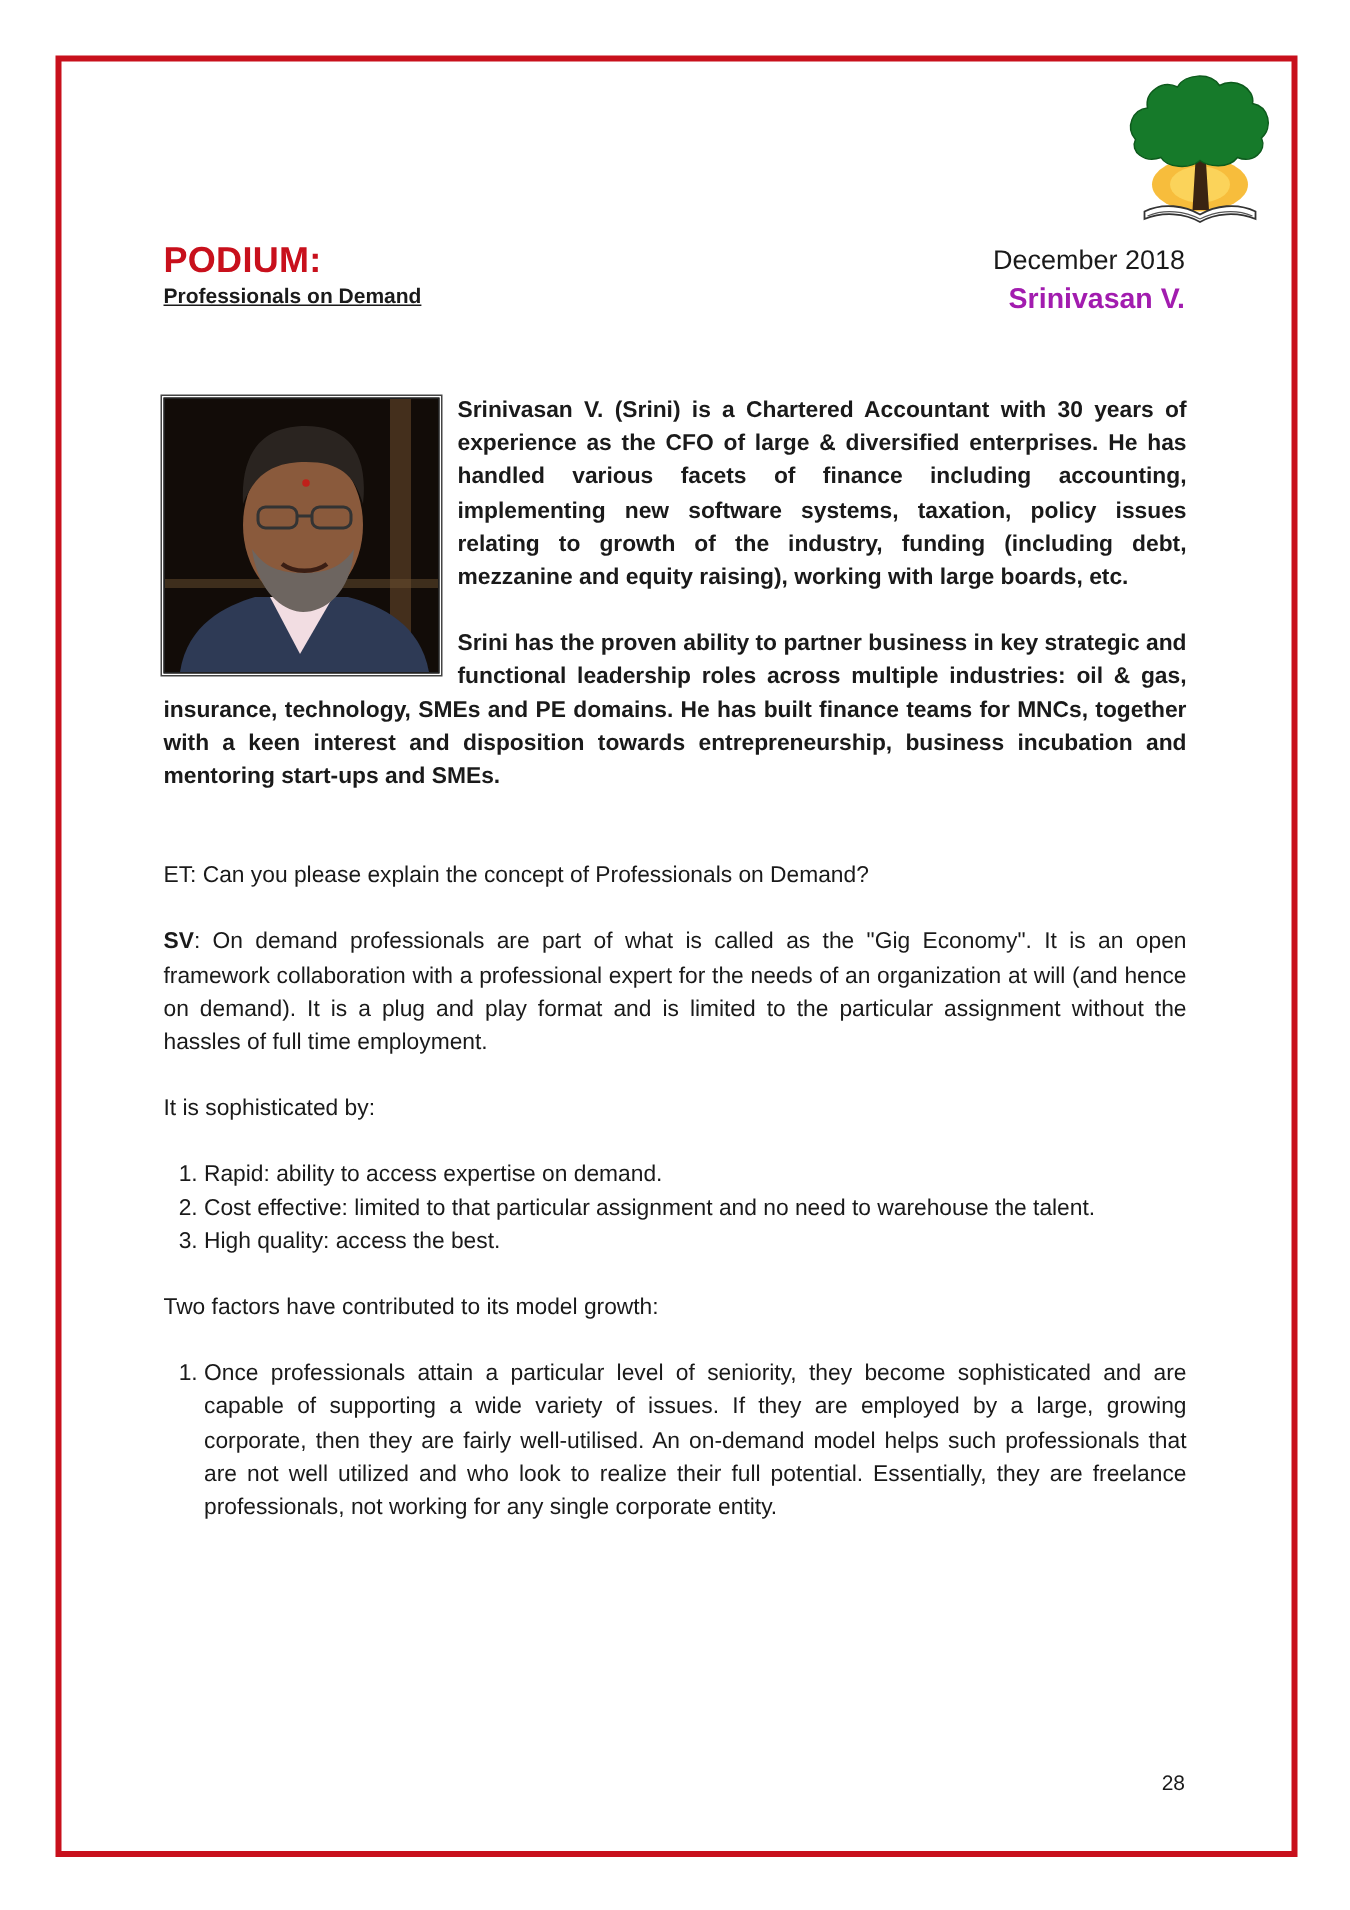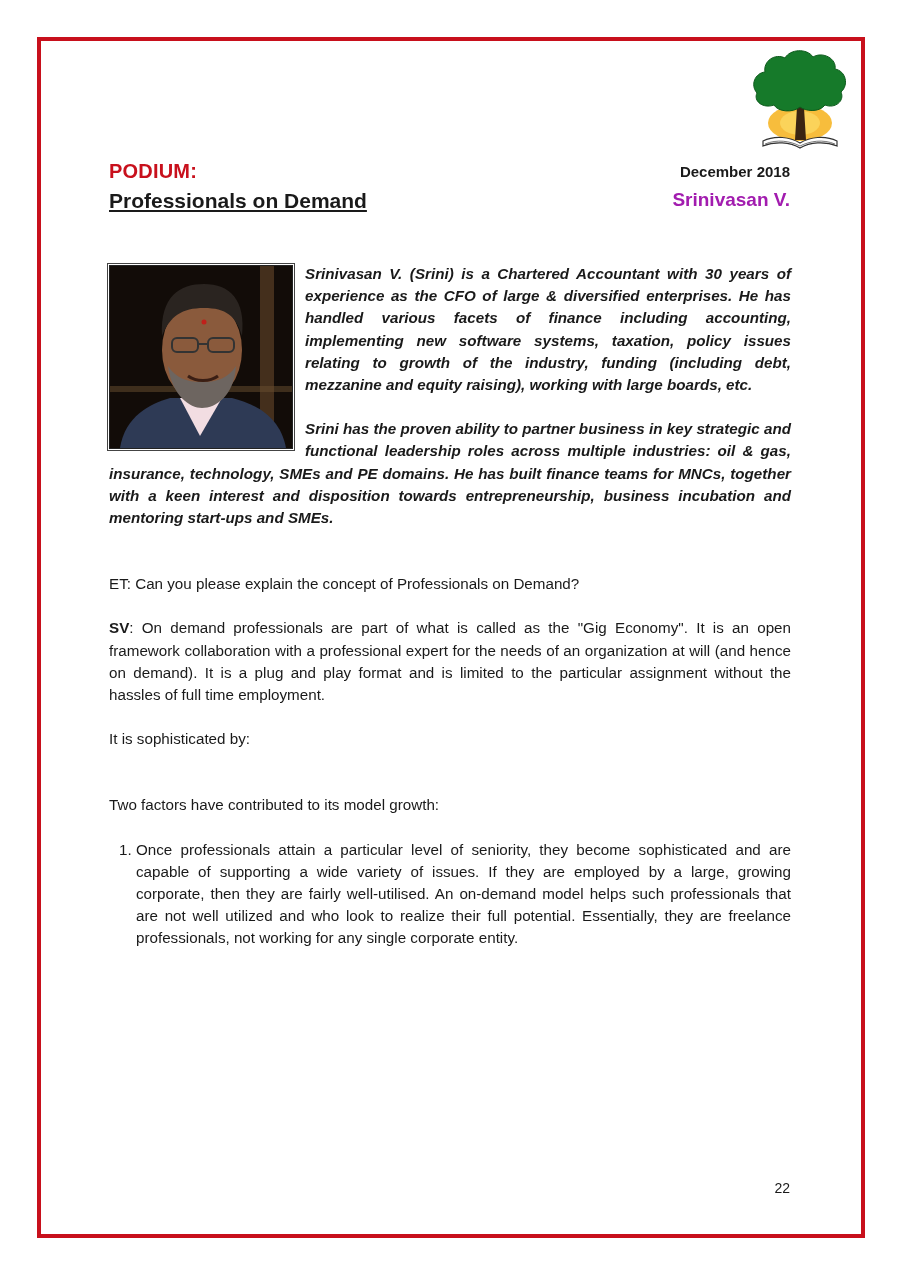--- a/index.html
+++ b/index.html
@@ -1,25 +1,25 @@
 <!DOCTYPE html>
 <html><head>
 <meta charset="utf-8">
 <style>
   html, body { margin: 0; padding: 0; background: #ffffff; }
   body { width: 900px; height: 1273px; position: relative; overflow: hidden; font-family: "Liberation Sans", sans-serif; color: #1a1a1a; }
   .frame { position: absolute; left: 37px; top: 37px; width: 820px; height: 1193px; border: 4px solid #c8101c; box-sizing: content-box; }
   .logo { position: absolute; left: 745px; top: 45px; width: 110px; height: 110px; }
-  .hdr-left-title { position: absolute; left: 109px; top: 160px; font-size: 20px; font-weight: bold; color: #c8101c; letter-spacing: 0.2px; }
-  .hdr-right-date { position: absolute; right: 110px; top: 163px; font-size: 15px; font-weight: bold; color: #1a1a1a; }
-  .hdr-left-sub { position: absolute; left: 109px; top: 189px; font-size: 21px; font-weight: bold; text-decoration: underline; color: #1a1a1a; }
+  .hdr-left-title { position: absolute; left: 109px; top: 160px; font-size: 24px; font-weight: bold; color: #c8101c; letter-spacing: 0.2px; }
+  .hdr-right-date { position: absolute; right: 110px; top: 163px; font-size: 18px; font-weight: normal; color: #1a1a1a; }
+  .hdr-left-sub { position: absolute; left: 109px; top: 189px; font-size: 14px; font-weight: bold; text-decoration: underline; color: #1a1a1a; }
   .hdr-right-author { position: absolute; right: 110px; top: 189px; font-size: 19px; font-weight: bold; color: #a21caf; }
   .content { position: absolute; left: 109px; top: 263px; width: 682px; font-size: 15.2px; line-height: 22.2px; }
   .photo { float: left; width: 182px; height: 182px; margin: 2px 12px 4px 0; border: 1px solid #222; box-shadow: 0 0 0 1px #fff, 0 0 0 2px #444; background: #111; position: relative; overflow: hidden; }
-  .bio p { margin: 0; font-style: italic; font-weight: bold; text-align: justify; }
+  .bio p { margin: 0; font-weight: bold; text-align: justify; }
   .gap { height: 22px; }
   .plain p { margin: 0; text-align: justify; }
   .q { font-weight: normal; margin: 0; }
   ol { margin: 0; padding-left: 27px; }
   ol li { padding-left: 0; text-align: justify; }
   .pagenum { position: absolute; right: 110px; top: 1180px; font-size: 14px; color: #1a1a1a; }
 </style>
 </head>
 <body>
 
@@ -68,22 +68,27 @@
     <div class="gap"></div>
   </div>
   <div class="gap"></div>
   <p class="q">ET:  Can you please explain the concept of Professionals on Demand?</p>
   <div class="gap"></div>
   <div class="plain">
     <p><b>SV</b><span>:  On demand professionals are part of what is called as the "Gig Economy". It is an open framework collaboration with a professional expert for the needs of an organization at will (and hence on demand). It is a plug and play format and is limited to the particular assignment without the hassles of full time employment.</span></p>
     <div class="gap"></div>
     <p>It is sophisticated by:</p>
     <div class="gap"></div>
+    <ol>
+      <li>Rapid: ability to access expertise on demand.</li>
+      <li>Cost effective: limited to that particular assignment and no need to warehouse the talent.</li>
+      <li>High quality: access the best.</li>
+    </ol>
     <div class="gap"></div>
     <p>Two factors have contributed to its model growth:</p>
     <div class="gap"></div>
     <ol>
       <li>Once professionals attain a particular level of seniority, they become sophisticated and are capable of supporting a wide variety of issues. If they are employed by a large, growing corporate, then they are fairly well-utilised. An on-demand model helps such professionals that are not well utilized and who look to realize their full potential. Essentially, they are freelance professionals, not working for any single corporate entity.</li>
     </ol>
   </div>
 </div>
 
-<div class="pagenum">22</div>
+<div class="pagenum">28</div>
 
 </body></html>

